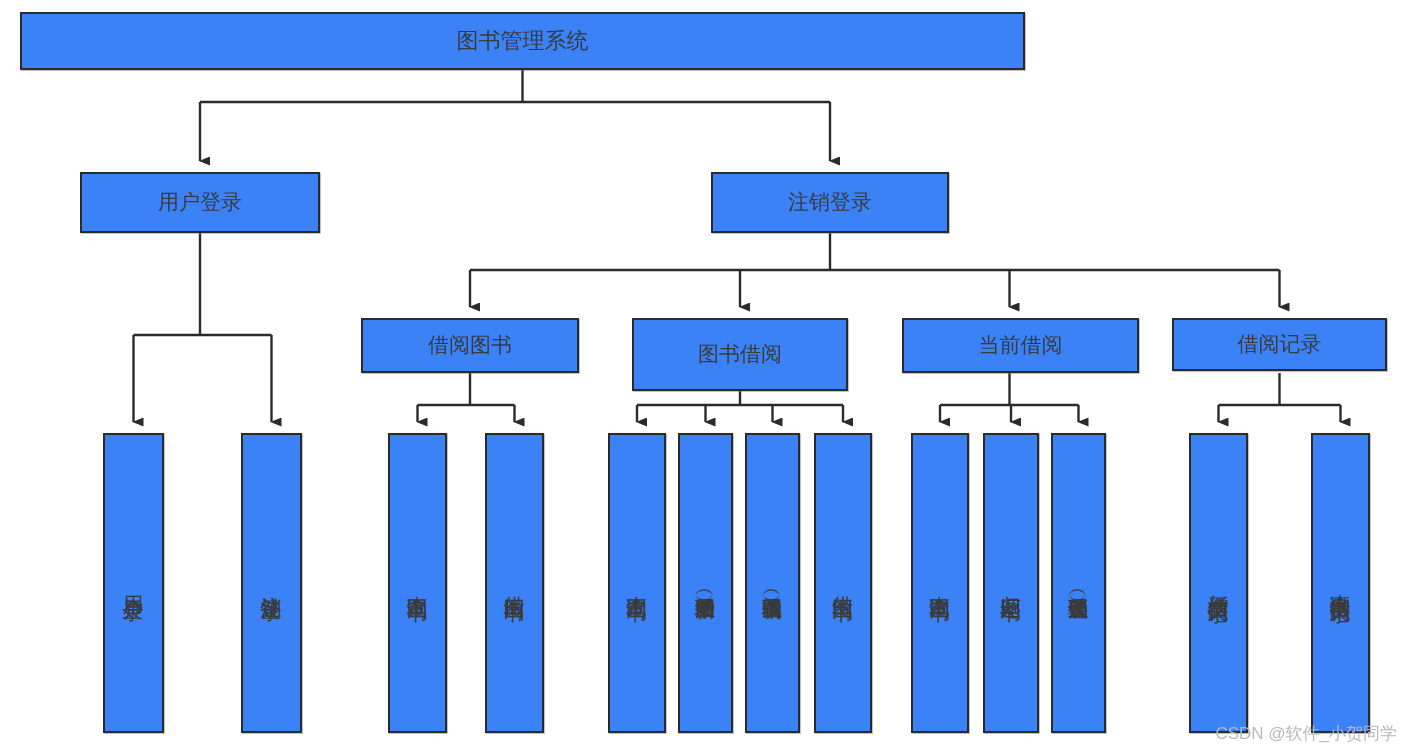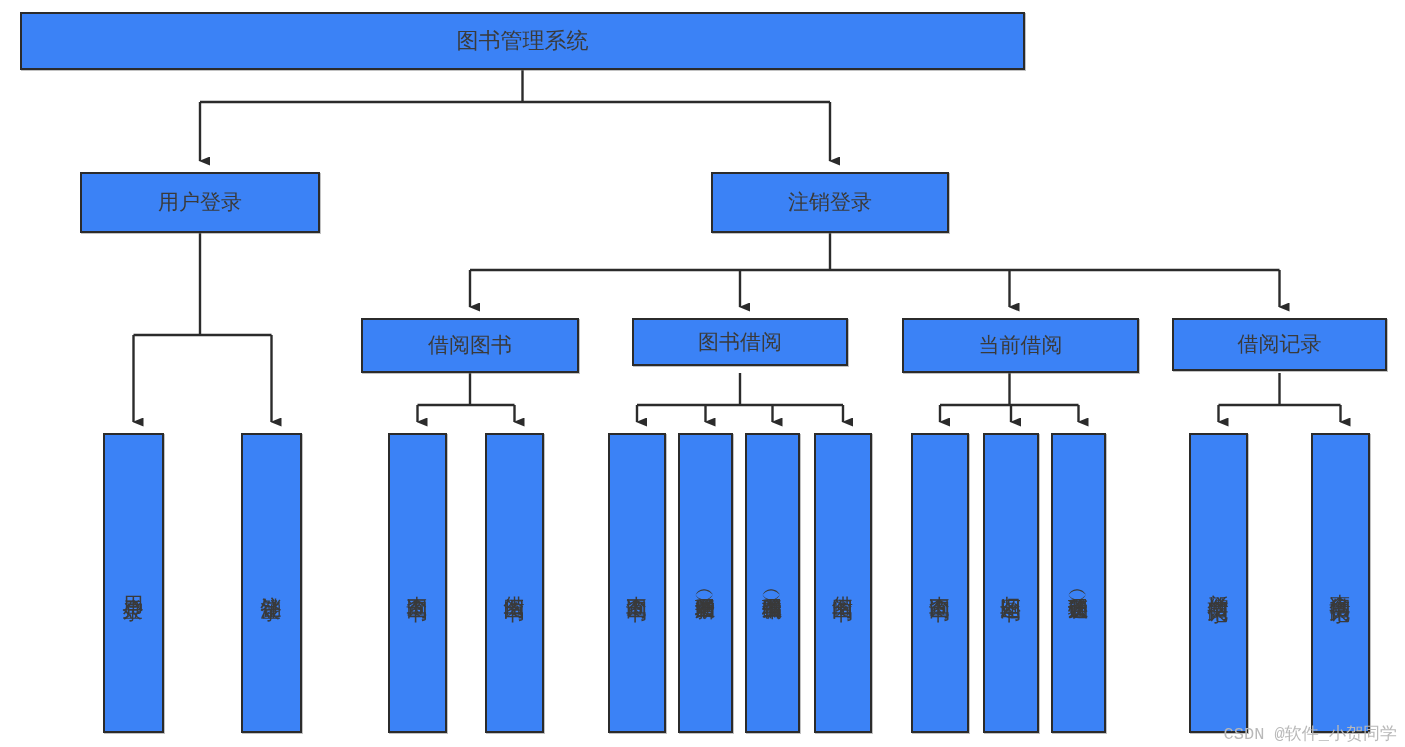--- a/index.html
+++ b/index.html
@@ -65,21 +65,20 @@
     letter-spacing: 0px;
   }
   #watermark {
     position: absolute;
     right: 8px;
     bottom: 2px;
     font-size: 17px;
     color: #b9b9b9;
     white-space: nowrap;
     user-select: none;
-    font-family: Liberation Mono, monospace;
   }
 </style>
 </head>
 <body>
 
 <div id="canvas">
   <svg id="wires" viewBox="0 0 1405 747">
     <defs>
       <marker id="arrowhead" markerWidth="9" markerHeight="11" refX="4.5" refY="10" orient="auto" markerUnits="userSpaceOnUse">
         <polygon points="0,0 9,0 4.5,11" fill="#2b2b2b"></polygon>
@@ -128,21 +127,21 @@
       </div>
       <div class="node horizontal" style="left: 80px; top: 172px; width: 240px; height: 61px;">
         <span class="node-label">用户登录</span>
       </div>
       <div class="node horizontal" style="left: 711px; top: 172px; width: 238px; height: 61px;">
         <span class="node-label">注销登录</span>
       </div>
       <div class="node horizontal" style="left: 361px; top: 318px; width: 218px; height: 55px;">
         <span class="node-label">借阅图书</span>
       </div>
-      <div class="node horizontal" style="left: 632px; top: 318px; width: 216px; height: 48px;">
+      <div class="node horizontal" style="left: 632px; top: 318px; width: 216px; height: 73px;">
         <span class="node-label">图书借阅</span>
       </div>
       <div class="node horizontal" style="left: 902px; top: 318px; width: 237px; height: 55px;">
         <span class="node-label">当前借阅</span>
       </div>
       <div class="node horizontal" style="left: 1172px; top: 318px; width: 215px; height: 53px;">
         <span class="node-label">借阅记录</span>
       </div>
       <div class="node vertical" style="left: 103px; top: 433px; width: 61px; height: 300px;">
         <span class="node-label">用户登录</span>

